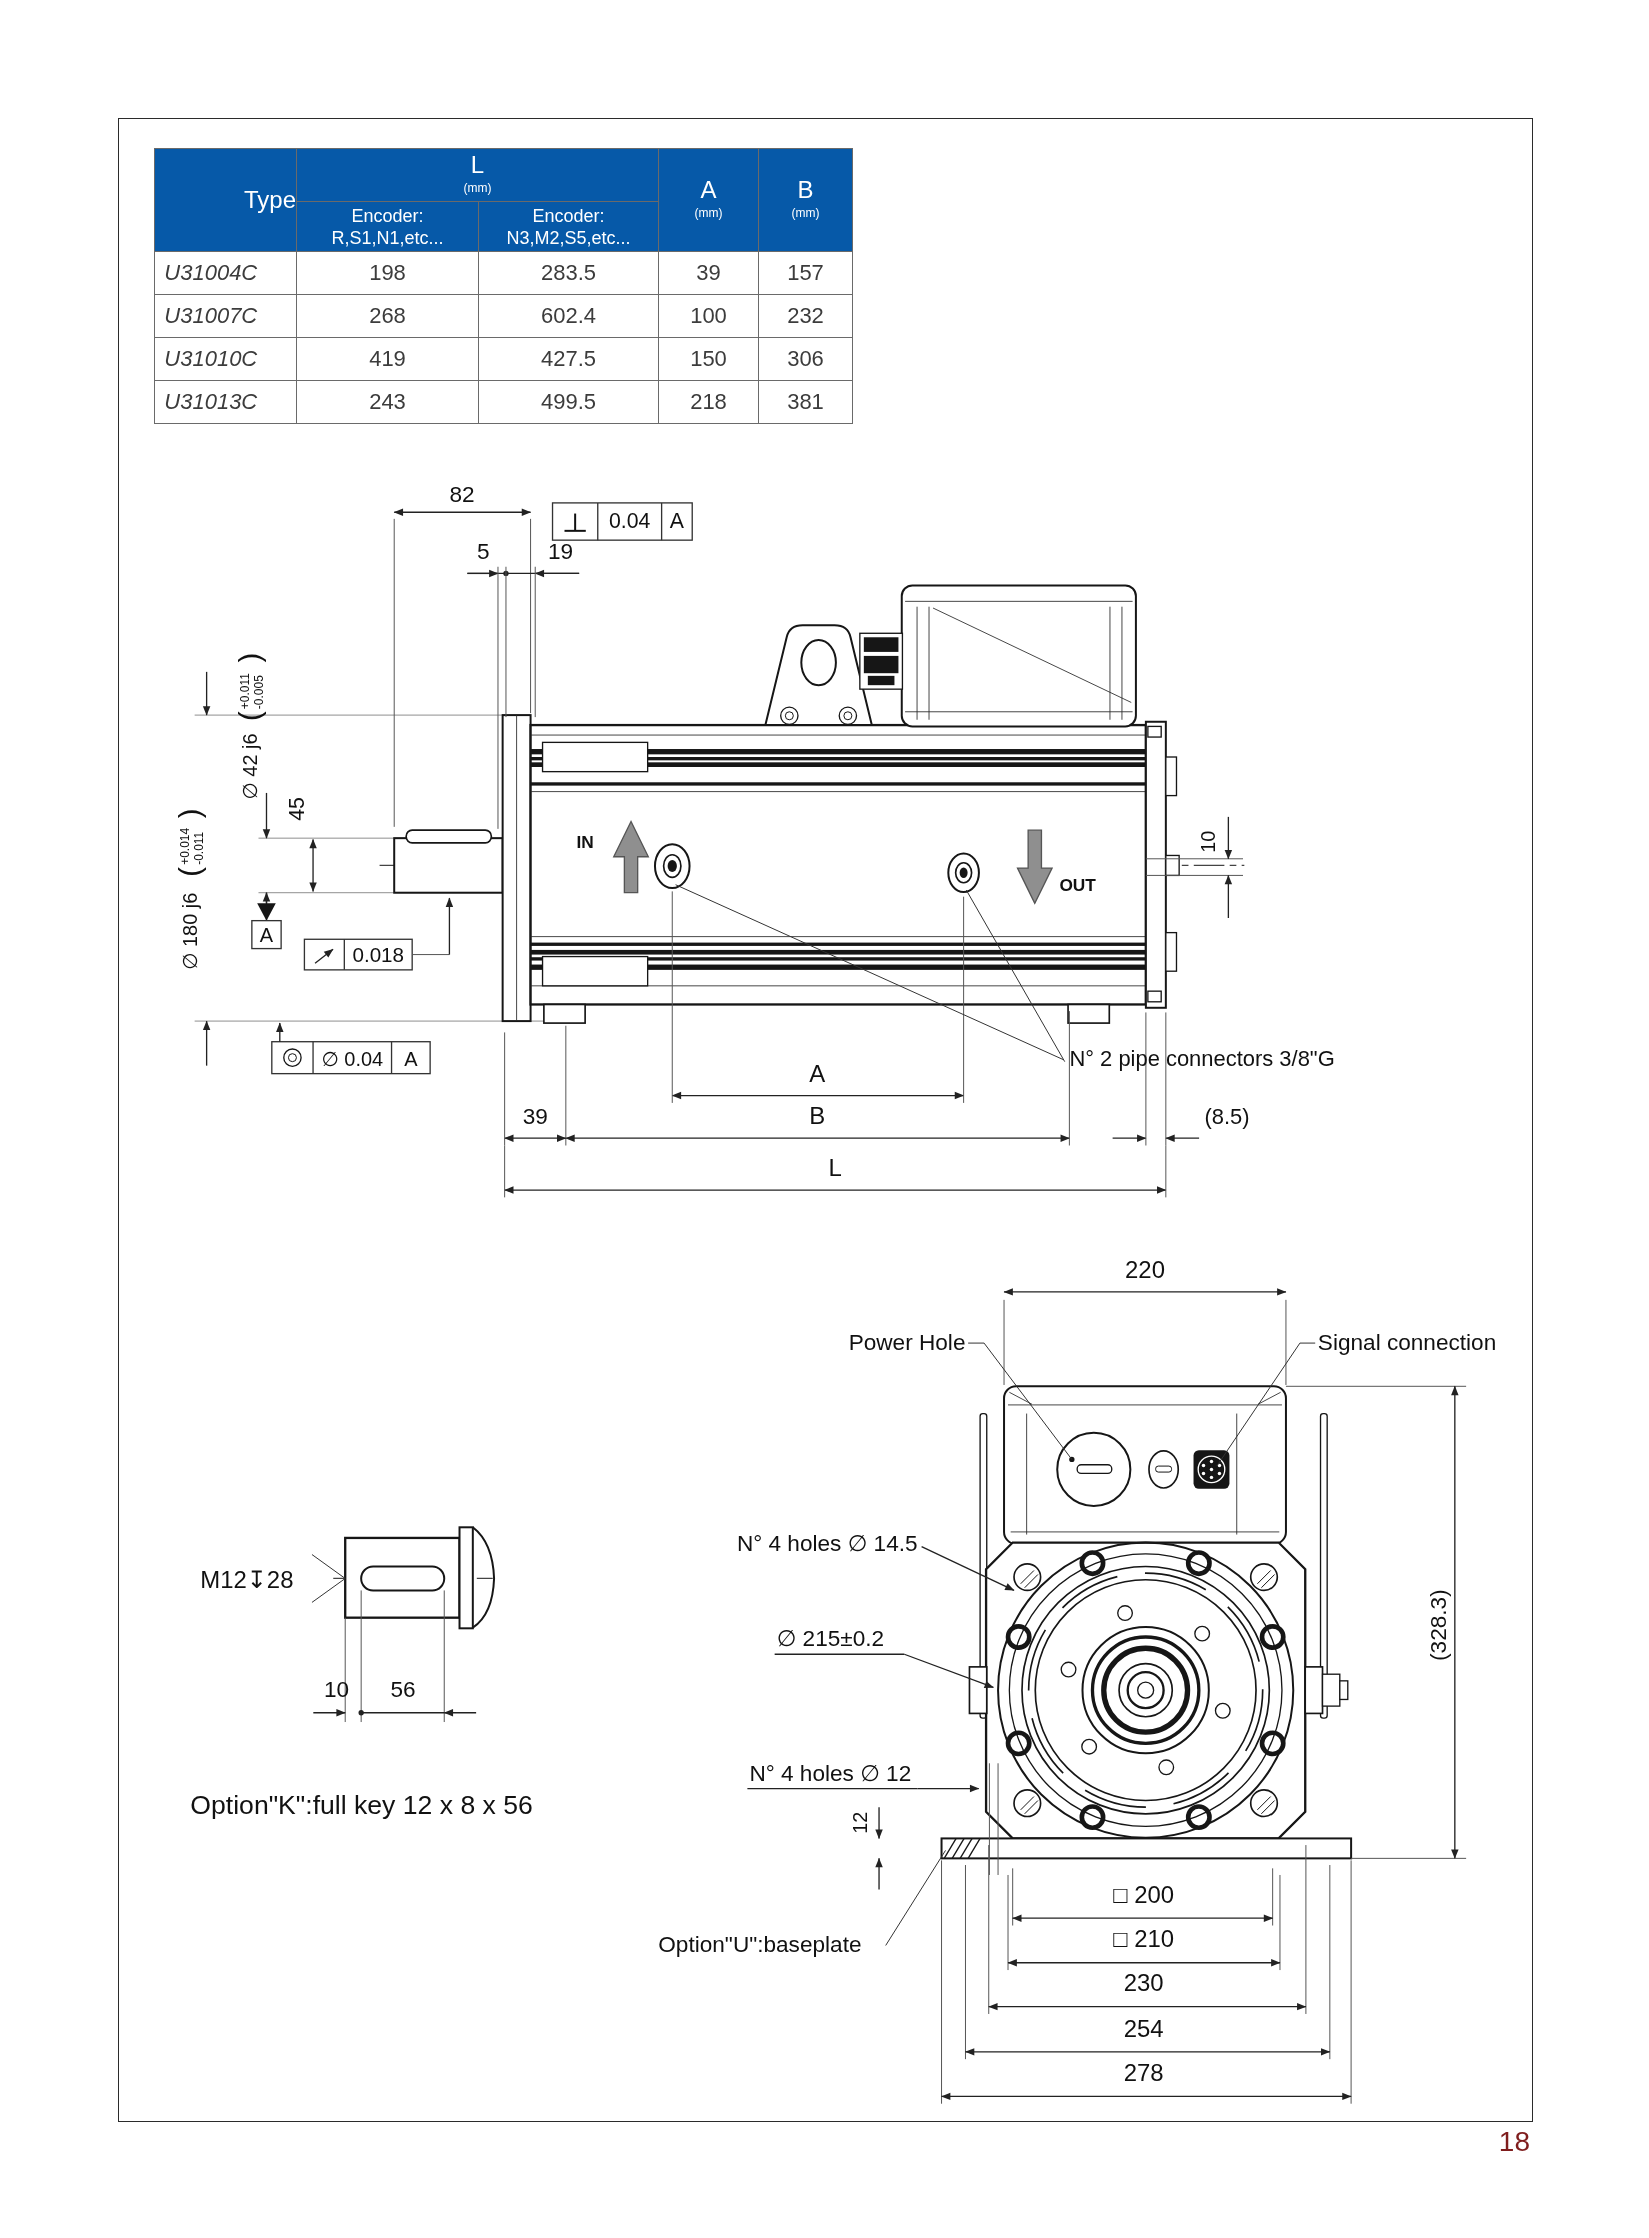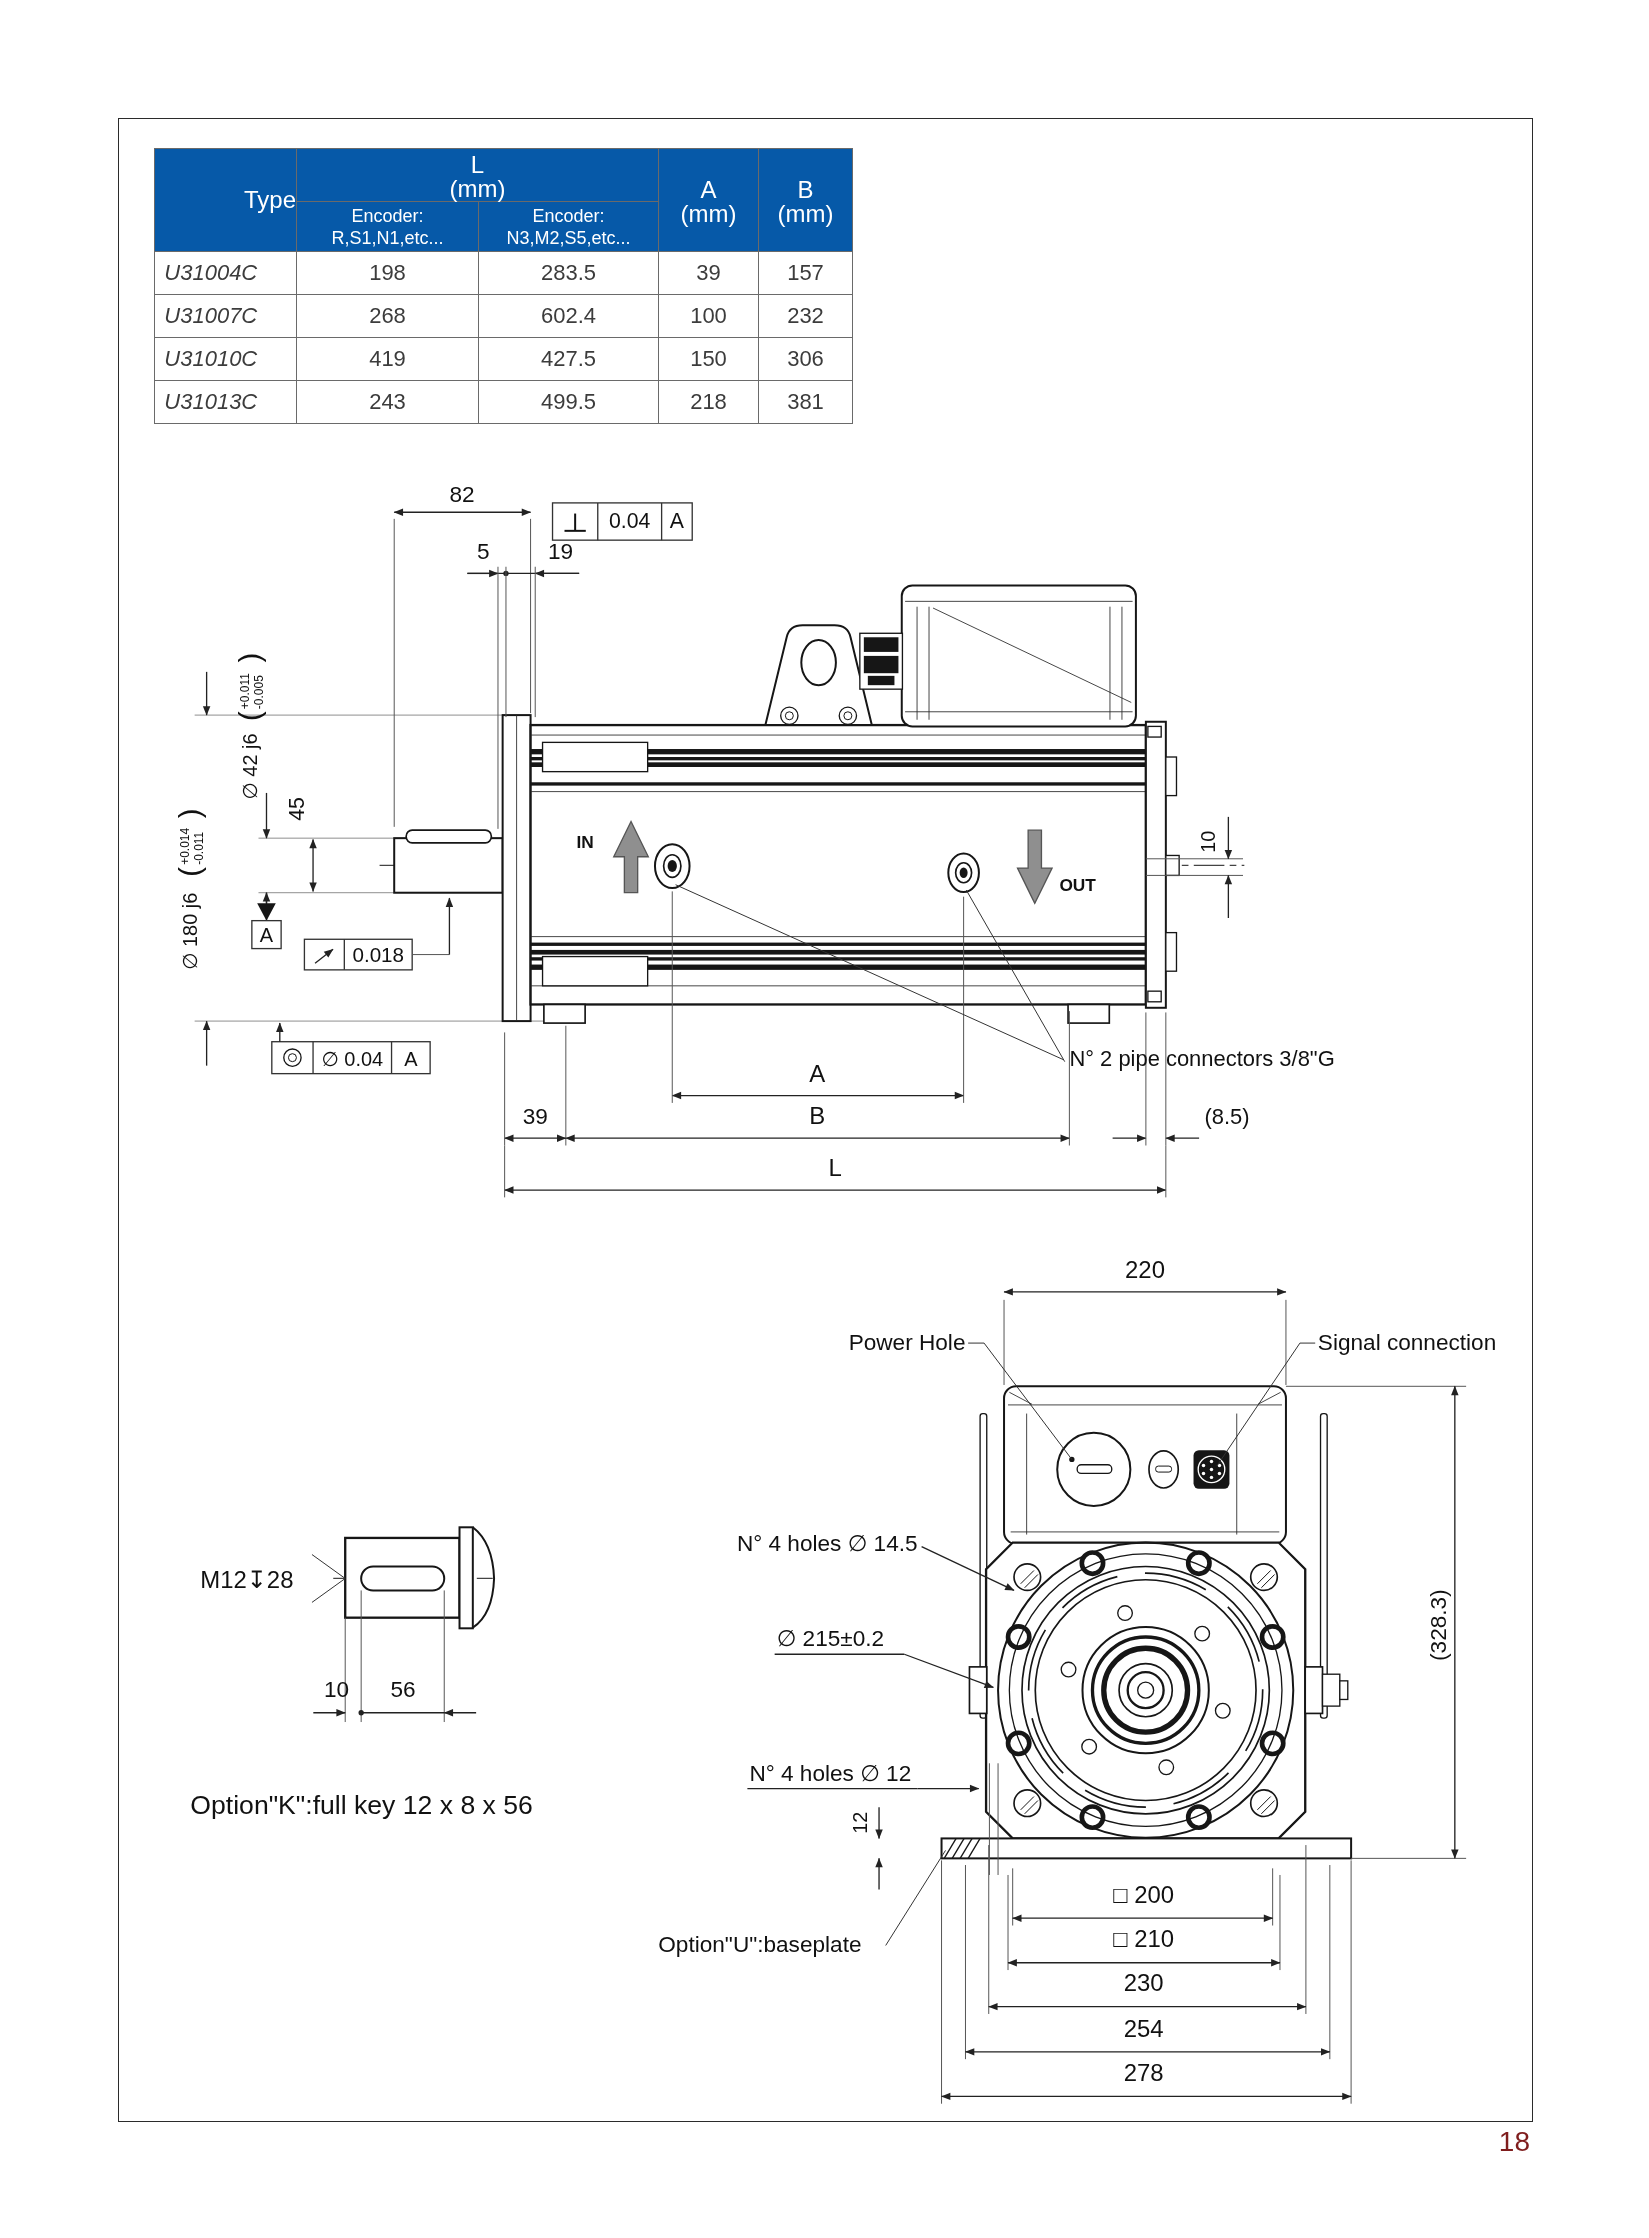--- a/index.html
+++ b/index.html
@@ -9,21 +9,21 @@
          border:1.3px solid #2b2b2b;background:#fff;}
   .pagenum{position:absolute;left:1450px;top:2126px;width:80px;text-align:right;
            font-size:28px;color:#7f1d1d;}
 
   
   table.dim{position:absolute;left:154px;top:148px;border-collapse:collapse;table-layout:fixed;}
   table.dim td{border:1.3px solid #6a6a6a;padding:0;vertical-align:middle;}
   td.hc{background:#0659A8;color:#fff;text-align:center;}
   td.type-hc{text-align:right;padding-left:9.3px;font-size:24px;}
   .h-main{font-size:24px;line-height:27px;}
-  .h-sub{font-size:24px;line-height:21px;}
+  .h-sub{font-size:12px;line-height:21px;}
   .enc div{font-size:18px;line-height:22px;text-align:center;}
   tr.hrow1{height:53px;}
   tr.hrow2{height:50px;}
   tr.drow{height:43px;}
   tr.drow td{font-size:22px;color:#3c3c3c;text-align:center;background:#fff;}
   tr.drow td.tcell{text-align:left;padding-left:9.3px;font-style:italic;}
 
   
   svg{position:absolute;overflow:visible;}
   .o15{fill:none;stroke:#161616;stroke-width:1.5}

